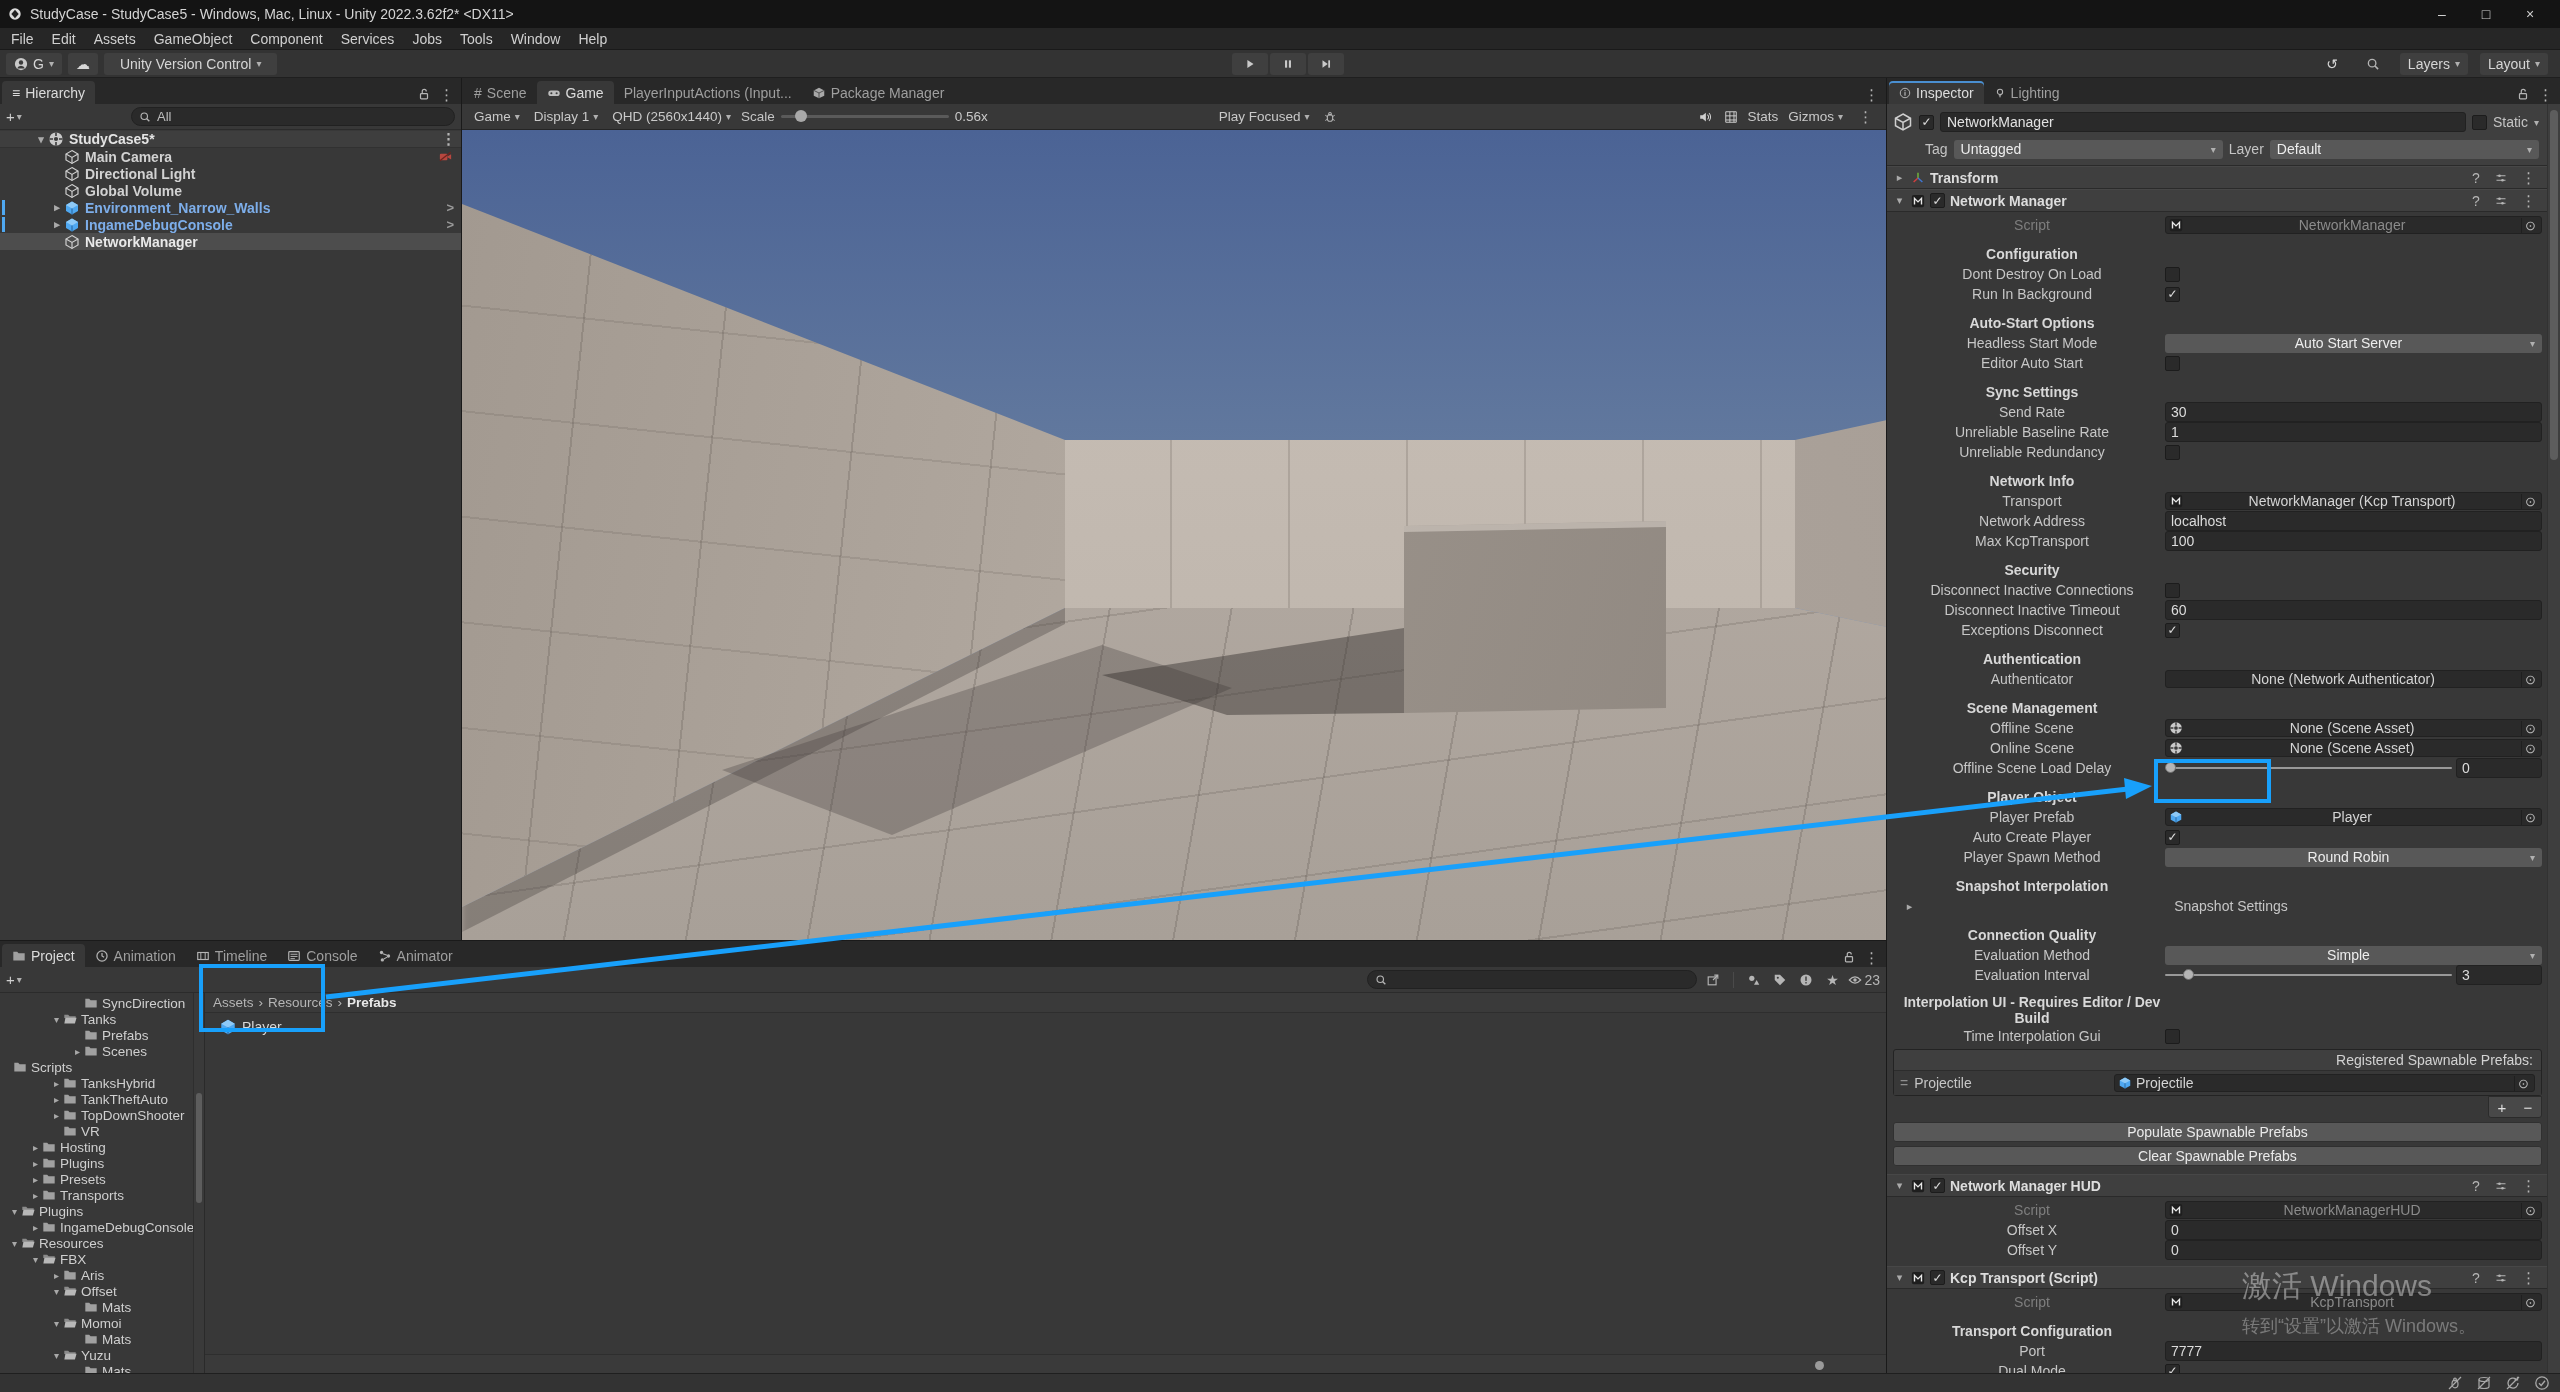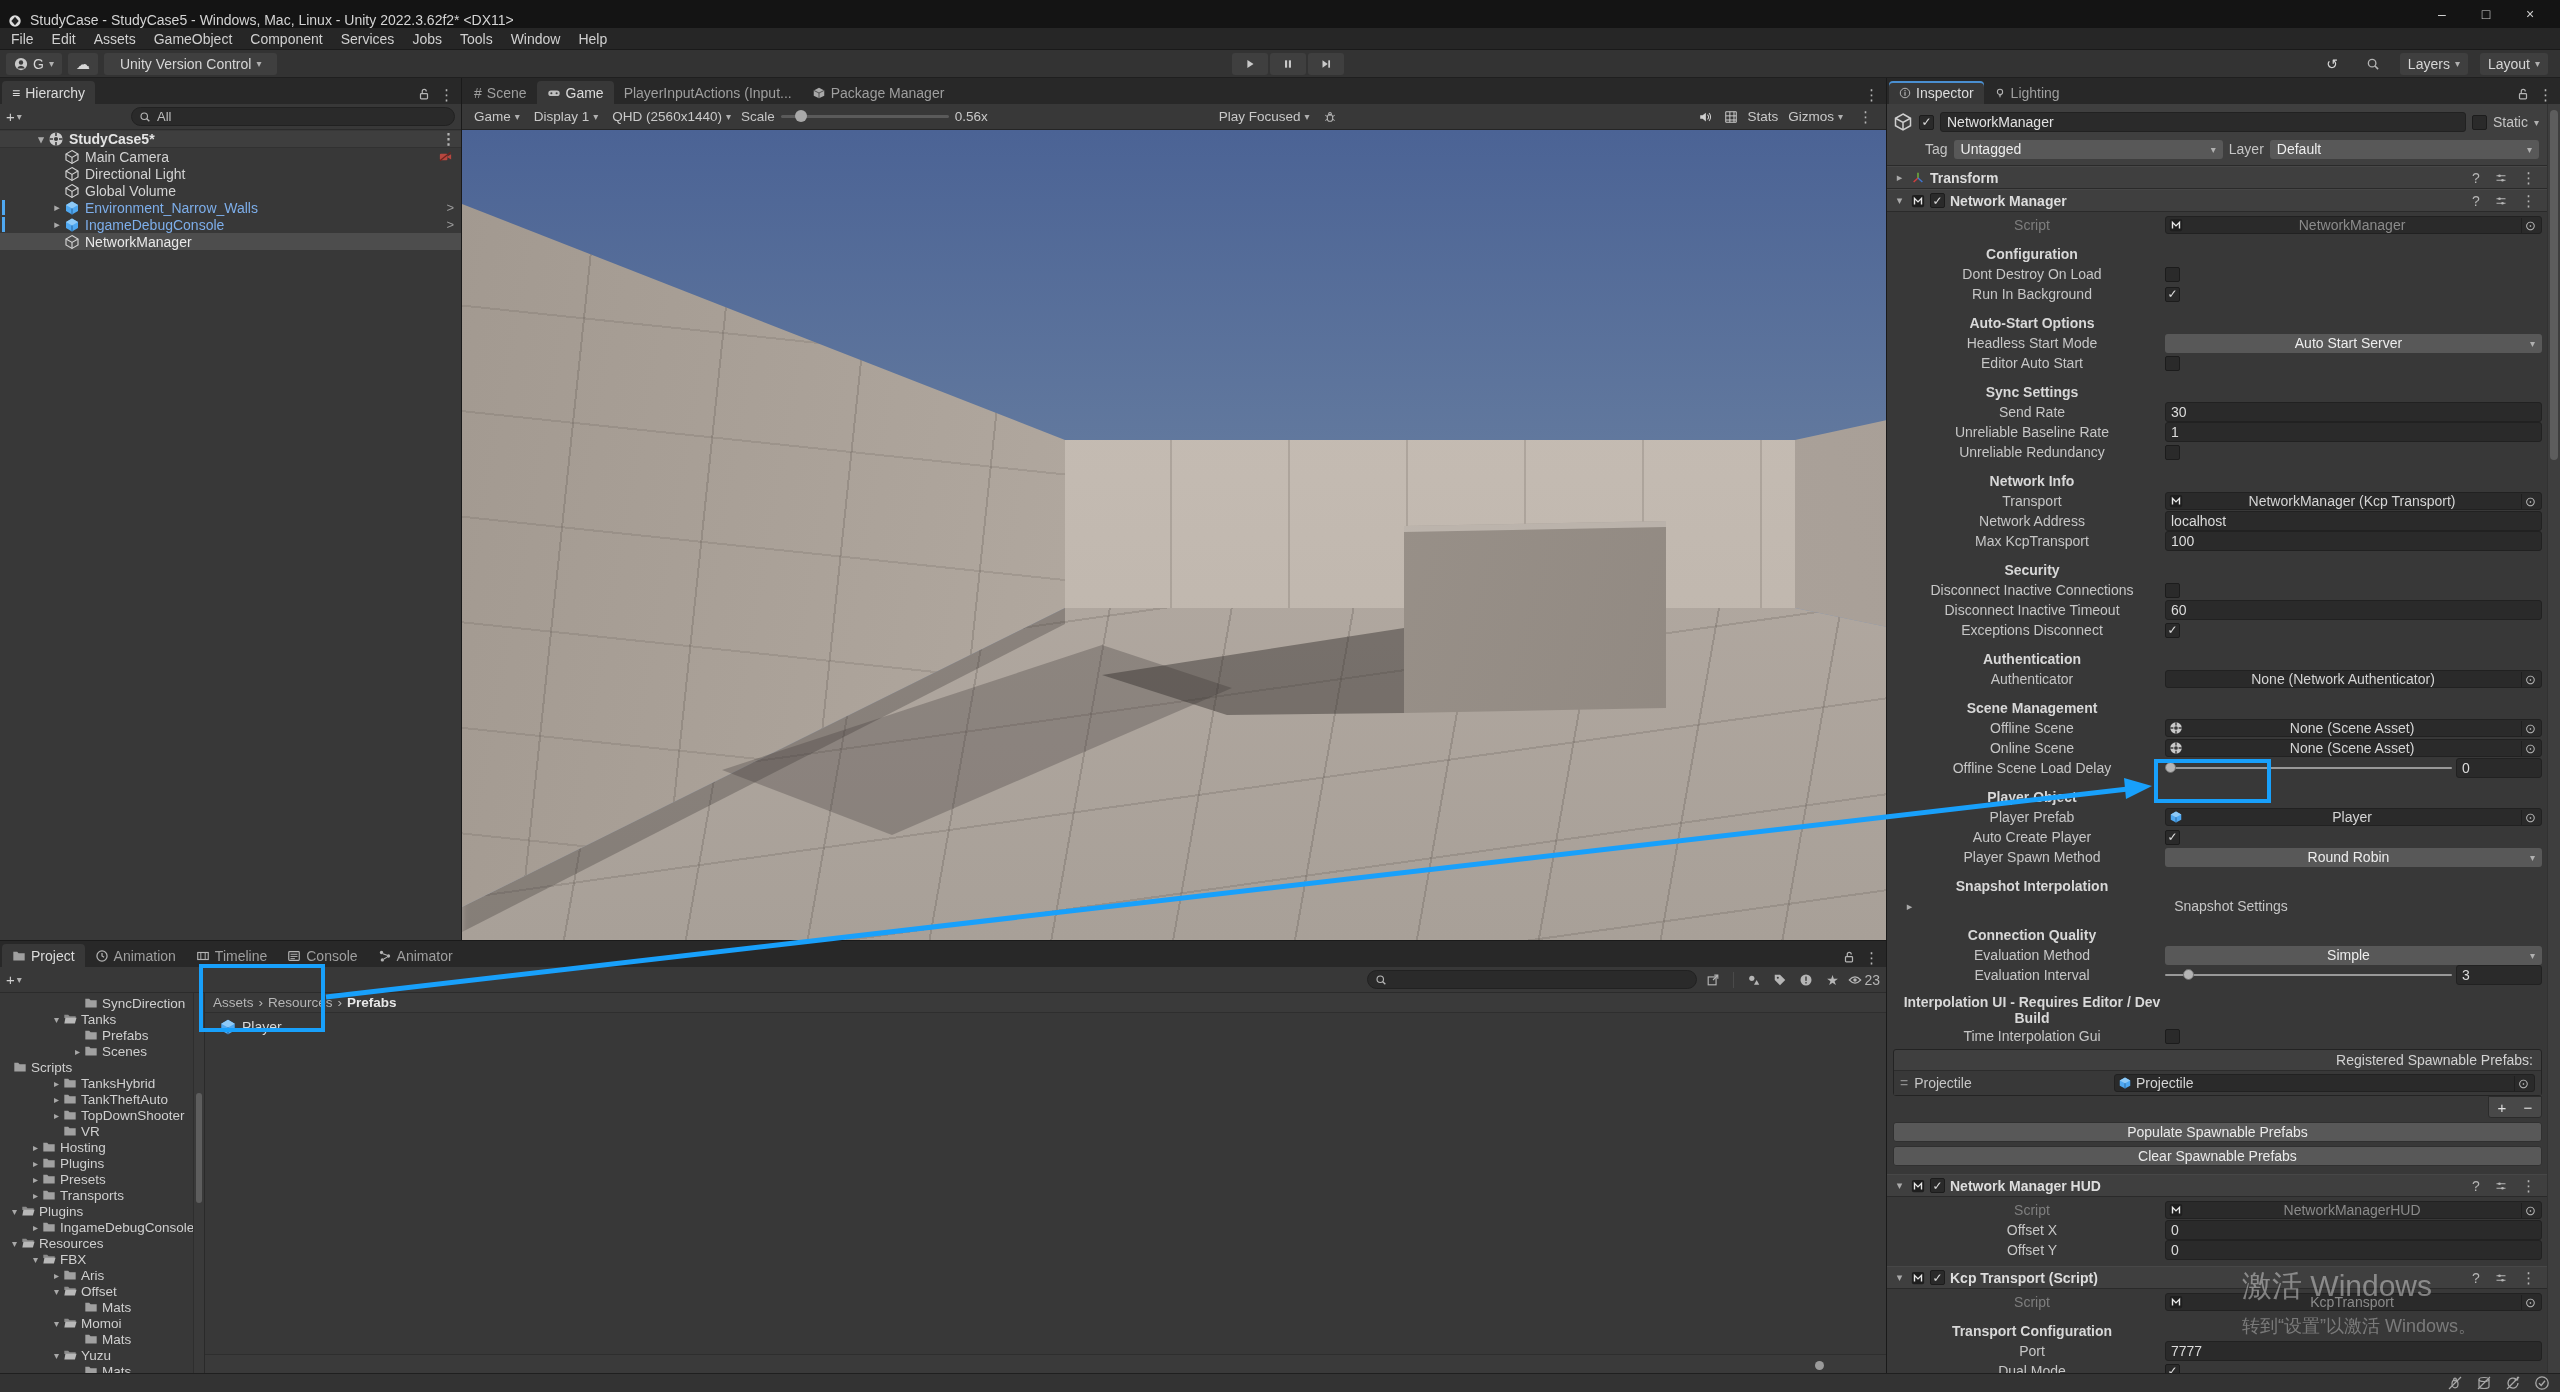--- a/index.html
+++ b/index.html
@@ -1,21 +1,21 @@
 <!DOCTYPE html>
 <html><head>
 <meta charset="utf-8">
 <style>
   html,body{margin:0;padding:0;width:2560px;height:1392px;overflow:hidden;background:#222;
     font-family:"Liberation Sans",sans-serif;-webkit-font-smoothing:antialiased;}
   *{box-sizing:border-box;user-select:none;}
   #app{width:2560px;height:1392px;display:flex;flex-direction:column;background:#383838;color:#cfcfcf;position:relative;font-size:14px;}
 
   
-  .titlebar{height:28px;background:#141414;display:flex;align-items:flex-end;padding:0 8px;color:#cfcfcf;flex:none;}
+  .titlebar{height:28px;background:#141414;display:flex;align-items:center;padding:0 8px;color:#cfcfcf;flex:none;}
   .titlebar .ttext{margin-left:8px;font-size:14px;color:#d4d4d4;}
   .winbtns{margin-left:auto;display:flex;}
   .winbtn{width:44px;height:28px;display:flex;align-items:center;justify-content:center;color:#d0d0d0;font-size:14px;}
   .menubar{height:22px;background:#262626;display:flex;align-items:center;padding:0 2px;flex:none;border-bottom:1px solid #1a1a1a;}
   .menu-item{padding:0 9px;height:22px;display:flex;align-items:center;color:#d0d0d0;font-size:14px;}
   .toolbar{height:28px;background:#333333;border-bottom:1px solid #1f1f1f;display:flex;align-items:center;padding:0 6px;flex:none;position:relative;}
   .tbtn{height:22px;background:#3f3f3f;border-radius:3px;display:flex;align-items:center;gap:5px;padding:0 8px;margin-right:6px;color:#d6d6d6;}
   .tbtn.flat{background:transparent;}
   .playgroup{position:absolute;left:1232px;top:3px;display:flex;gap:2px;}
   .pbtn{width:36px;height:22px;background:#3f3f3f;border-radius:3px;display:flex;align-items:center;justify-content:center;}
@@ -40,21 +40,21 @@
   .kebab{color:#b5b5b5;font-size:15px;padding:0 5px;}
 
   
   .ptool{height:26px;background:#383838;border-bottom:1px solid #2b2b2b;display:flex;align-items:center;padding:0 6px;flex:none;gap:6px;}
   .plusbtn{color:#cfcfcf;display:flex;align-items:center;gap:2px;font-size:15px;}
   .search{height:19px;background:#2a2a2a;border:1px solid #212121;border-radius:10px;display:flex;align-items:center;padding:0 7px;gap:4px;color:#9a9a9a;}
   .search input{background:transparent;border:none;outline:none;color:#bdbdbd;font-size:13px;width:100%;font-family:"Liberation Sans",sans-serif;}
 
   
   #hierarchy-tree{flex:1;overflow:hidden;position:relative;padding-top:1px;}
-  .hrow{height:17px;display:flex;align-items:center;position:relative;font-size:14px;color:#d2d2d2;padding-left:64px;}
+  .hrow{height:17px;display:flex;align-items:center;position:relative;font-size:14px;color:#d2d2d2;padding-left:64px;font-weight:bold;}
   .hrow.scene-row{background:#3e3e3e;padding-left:34px;color:#e4e4e4;font-weight:bold;border-bottom:1px solid #313131;}
   .hrow.selected{background:#4d4d4d;color:#e9e9e9;}
   .hrow .farrow{width:14px;color:#aaaaaa;font-size:11px;text-align:center;flex:none;}
   .hrow.child-fold{padding-left:50px;}
   .ic16{width:16px;height:16px;margin-right:5px;flex:none;}
   .ic16 svg,.ic14 svg,.ic12 svg,.ic18 svg,.ic20 svg{display:block;width:100%;height:100%;}
   .ic14{width:14px;height:14px;flex:none;}
   .ic12{width:12px;height:12px;flex:none;}
   .ic18{width:18px;height:18px;flex:none;}
   .ic20{width:20px;height:20px;flex:none;}

